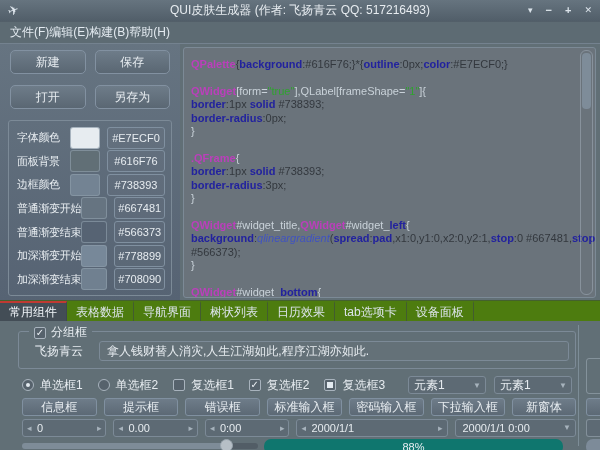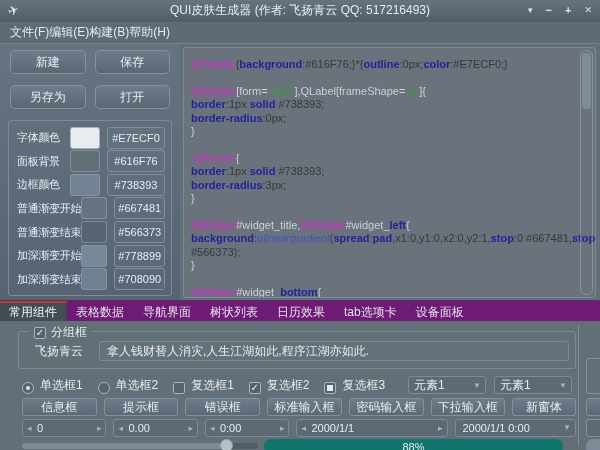--- a/index.html
+++ b/index.html
@@ -70,21 +70,21 @@
   .tok-lit { color:#C9D2D9; }
   .tok-val { color:#33383E; }
   .tok-fn { color:#4053C0; font-style:italic; }
   .v-scrollbar {
     position:absolute; top:3px; bottom:3px; right:3px; width:13px;
     border:1px solid rgba(165,178,190,.5); border-radius:6px;
   }
   .v-scroll-handle { position:absolute; top:2px; left:1px; width:9px; height:56px; background:#7E8C99; border-radius:4px; }
 
   
-  .tabbar { flex:0 0 19px; display:flex; background:#701a75; border-top:1px solid rgba(60,70,78,.5); }
+  .tabbar { flex:0 0 19px; display:flex; background:#4d7c0f; border-top:1px solid rgba(60,70,78,.5); }
   .tab {
     padding:0 9px; font-size:12px; line-height:18px; color:#DCE4EB;
     border-right:1px solid rgba(58,66,74,.55); border-top:2px solid transparent;
   }
   .tab.active { background:#434D56; border-top:2px solid #C03A32; color:#F0F5F9; }
 
   
   .tabpage { flex:1; position:relative; background:#616F76; overflow:hidden; }
 
   .groupbox {
@@ -97,21 +97,21 @@
   }
   .gb-row { position:absolute; left:16px; right:6px; top:9px; display:flex; align-items:center; }
   .gb-label { width:64px; font-size:12px; }
   .line-edit {
     flex:1; height:20px; border:1px solid #7C8A97; border-radius:3px;
     display:flex; align-items:center; padding:0 7px; font-size:12px; color:#E7ECF0;
     background:rgba(255,255,255,0.02);
   }
 
   .controls-row { position:absolute; left:22px; right:28px; top:55px; height:18px; display:flex; align-items:center; }
-  .ctl { display:flex; align-items:flex-end; gap:6px; font-size:12px; white-space:nowrap; }
+  .ctl { display:flex; align-items:center; gap:6px; font-size:12px; white-space:nowrap; }
   .radio-glyph { width:12px; height:12px; border:1px solid #A8B3BD; border-radius:50%; background:#56626C; position:relative; }
   .radio-glyph.checked::after { content:""; position:absolute; inset:3px; border-radius:50%; background:#E3EAF0; }
   .check-glyph { width:12px; height:12px; border:1px solid #A8B3BD; border-radius:2px; background:#56626C; position:relative;
     display:flex; align-items:center; justify-content:center; font-size:10px; color:#EDF2F6; line-height:1; }
   .check-glyph.partial::after { content:""; width:6px; height:6px; background:#E3EAF0; }
   .spacer { flex:1; }
   .combo {
     width:78px; height:18px; border:1px solid #7C8A97; border-radius:3px; background:#5D6A74;
     display:flex; align-items:center; padding:0 5px; font-size:12px; position:relative; margin-left:8px;
   }
@@ -177,22 +177,22 @@
     <span class="menu-item">编辑(E)</span>
     <span class="menu-item">构建(B)</span>
     <span class="menu-item">帮助(H)</span>
   </div>
 
   <div class="content-top">
     <div class="sidebar">
       <div class="btn-grid">
         <div class="s-btn">新建</div>
         <div class="s-btn">保存</div>
+        <div class="s-btn">打开</div>
         <div class="s-btn">另存为</div>
-        <div class="s-btn">打开</div>
       </div>
       <div class="color-frame">
         <div class="color-row">
           <span class="color-label">字体颜色</span>
           <span class="swatch" style="background-color: rgb(231, 236, 240);"></span>
           <span class="hexbox">#E7ECF0</span>
         </div>
         <div class="color-row">
           <span class="color-label">面板背景</span>
           <span class="swatch" style="background-color: rgb(97, 111, 118);"></span>

